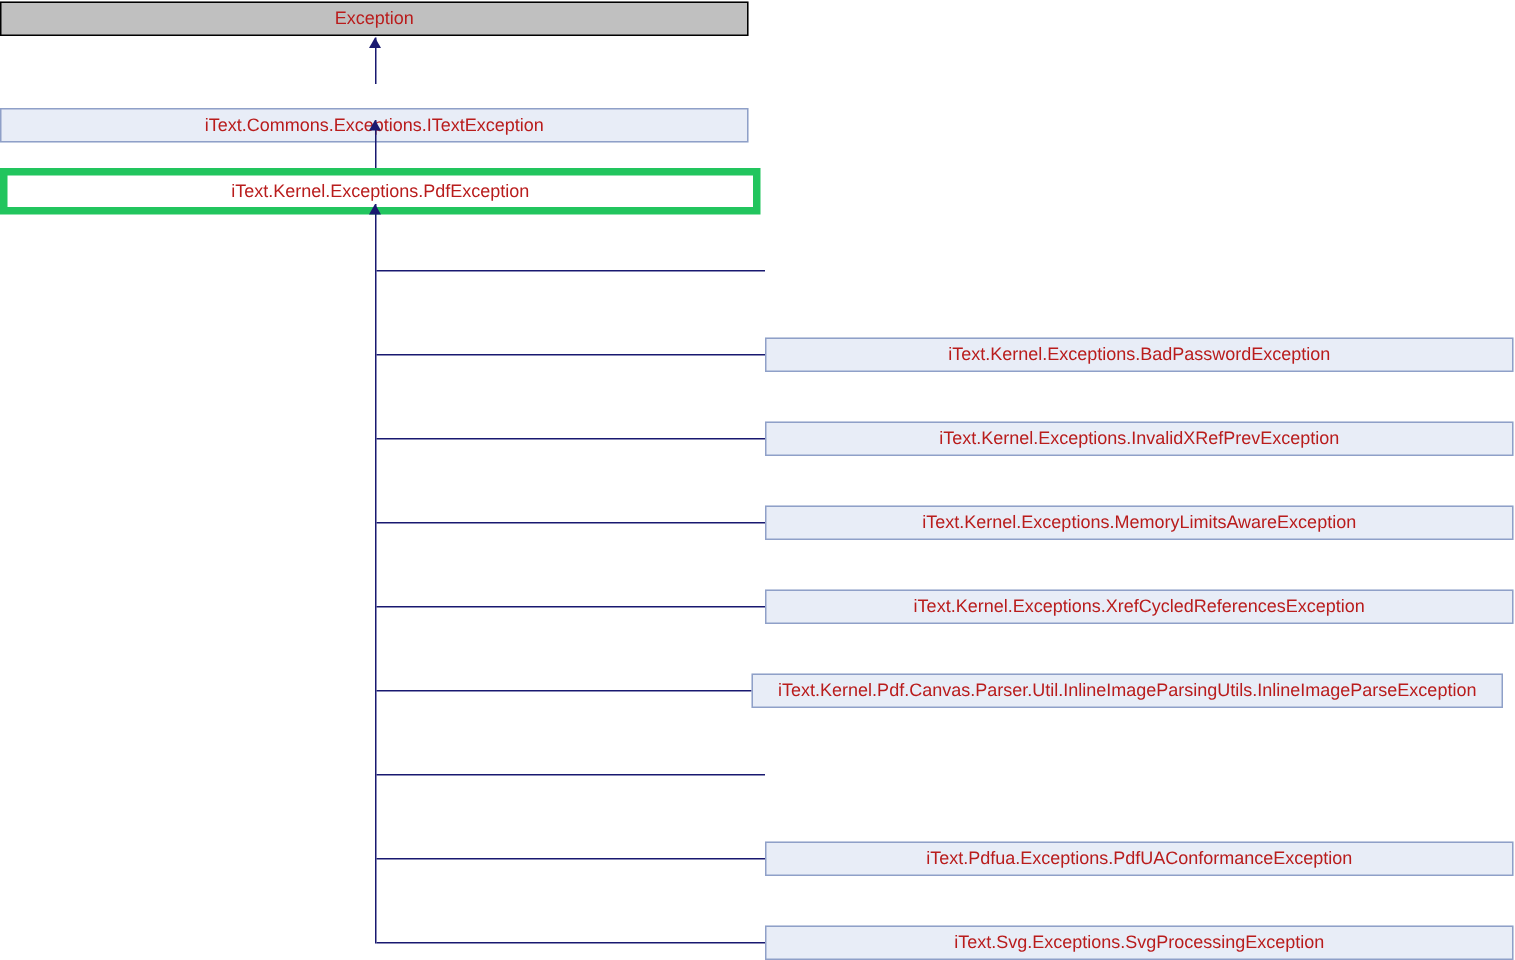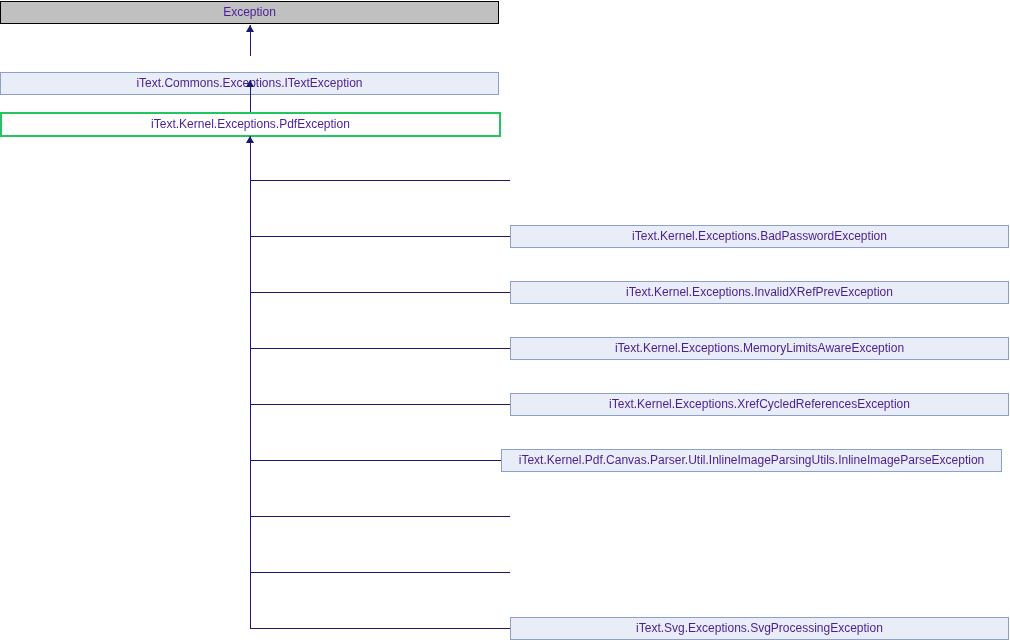--- a/index.html
+++ b/index.html
@@ -14,21 +14,21 @@
     height: 640px;
     background: #ffffff;
     overflow: hidden;
   }
   .box {
     position: absolute;
     height: 21px;
     line-height: 21px;
     text-align: center;
     font-size: 12px;
-    color: #4c1d95;
+    color: #b91c1c;
     white-space: nowrap;
     overflow: hidden;
   }
   .box.root {
     left: 0;
     top: 1px;
     width: 497px;
     background: #c0c0c0;
     border: 1px solid #000000;
   }
@@ -38,21 +38,21 @@
     width: 497px;
     background: #e8edf7;
     border: 1px solid #8fa0c8;
     margin-top: 16px;
   }
   .box.current {
     left: 0;
     top: 112px;
     width: 497px;
     background: #ffffff;
-    border: 2px solid #22c55e;
+    border: 5px solid #22c55e;
   }
   .box.child {
     left: 510px;
     width: 497px;
     background: #e8edf7;
     border: 1px solid #8fa0c8;
   }
   .box.child.wide {
     left: 501px;
     width: 499px;
@@ -116,17 +116,18 @@
 
   <div class="hline" style="top:404px"></div>
   <div class="box child" style="top:393px">iText.Kernel.Exceptions.XrefCycledReferencesException</div>
 
   <div class="hline short" style="top:460px"></div>
   <div class="box child wide" style="top:449px">iText.Kernel.Pdf.Canvas.Parser.Util.InlineImageParsingUtils.InlineImageParseException</div>
 
   <div class="hline" style="top:516px"></div>
 
   <div class="hline" style="top:572px"></div>
+  <div class="box child" style="top:561px">iText.Pdfua.Exceptions.PdfUAConformanceException</div>
 
   <div class="hline" style="top:628px"></div>
   <div class="box child" style="top:617px">iText.Svg.Exceptions.SvgProcessingException</div>
 
 </div>
 
 </body></html>

